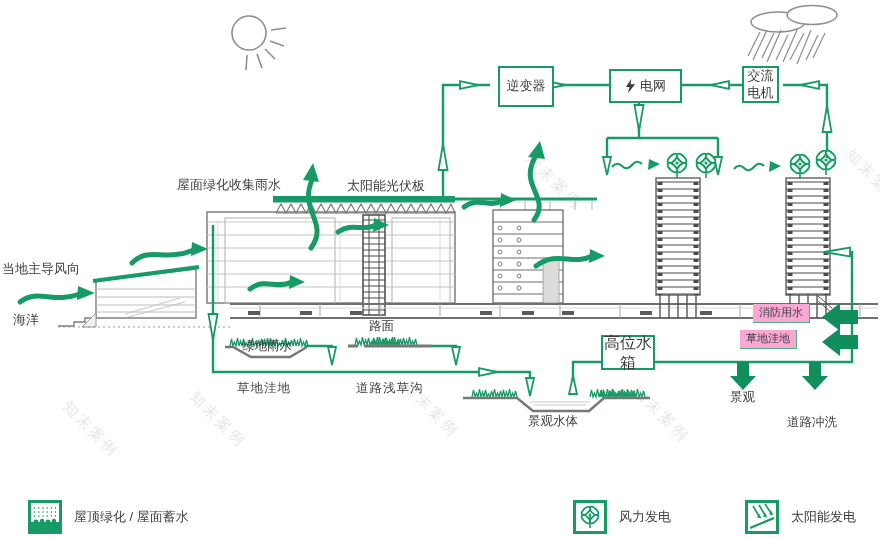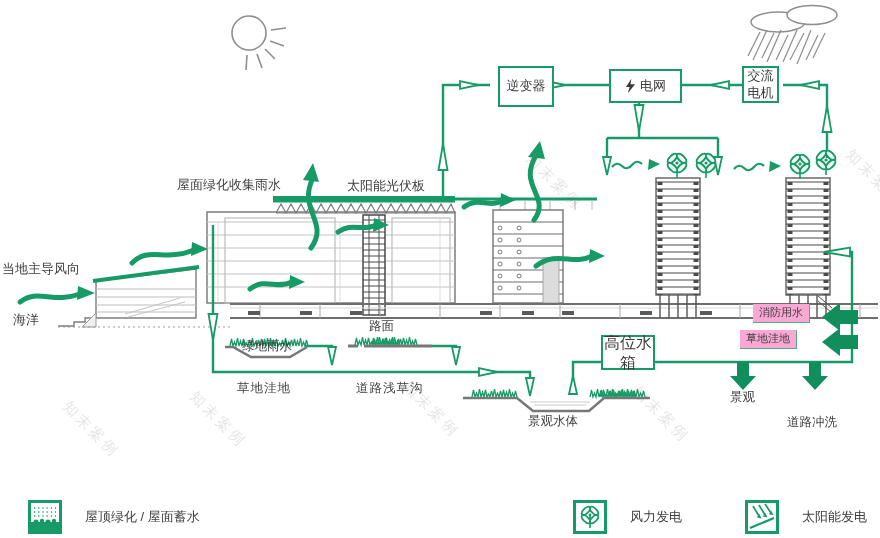--- a/index.html
+++ b/index.html
@@ -7,21 +7,21 @@
   .stage { position:relative; width:880px; height:538px; background:#fff; overflow:hidden;
            font-family:"Liberation Sans", sans-serif; color:var(--txt); }
   .art { position:absolute; left:0; top:0; }
   .lbl { position:absolute; font-size:13px; color:var(--txt); white-space:nowrap; }
   .lbl.small { font-size:12.5px; }
   .box { position:absolute; background:#fff; border:2px solid var(--green);
          display:flex; align-items:center; justify-content:center; text-align:center;
          font-size:13px; line-height:1.25; color:#3a3a3a; box-sizing:border-box; }
   .tag { position:absolute; background:#f9a8d4; font-size:11px; color:var(--txt); padding:1px 6px 2px 6px;
          border-right:1.5px solid #4fae85; border-bottom:1.5px solid #4fae85; white-space:nowrap; }
-  .legend-item { position:absolute; top:500px; display:flex; align-items:center; gap:23px; }
+  .legend-item { position:absolute; top:500px; display:flex; align-items:center; gap:12px; }
   .legend-label { font-size:13px; color:var(--txt); white-space:nowrap; }
   .wm { position:absolute; color:rgba(125,125,125,0.20); font-size:15px; letter-spacing:3px;
         transform:rotate(45deg); pointer-events:none; white-space:nowrap; }
 </style>
 </head>
 <body>
 
 <div class="stage">
 
   <svg class="art" width="880" height="538" viewBox="0 0 880 538">

